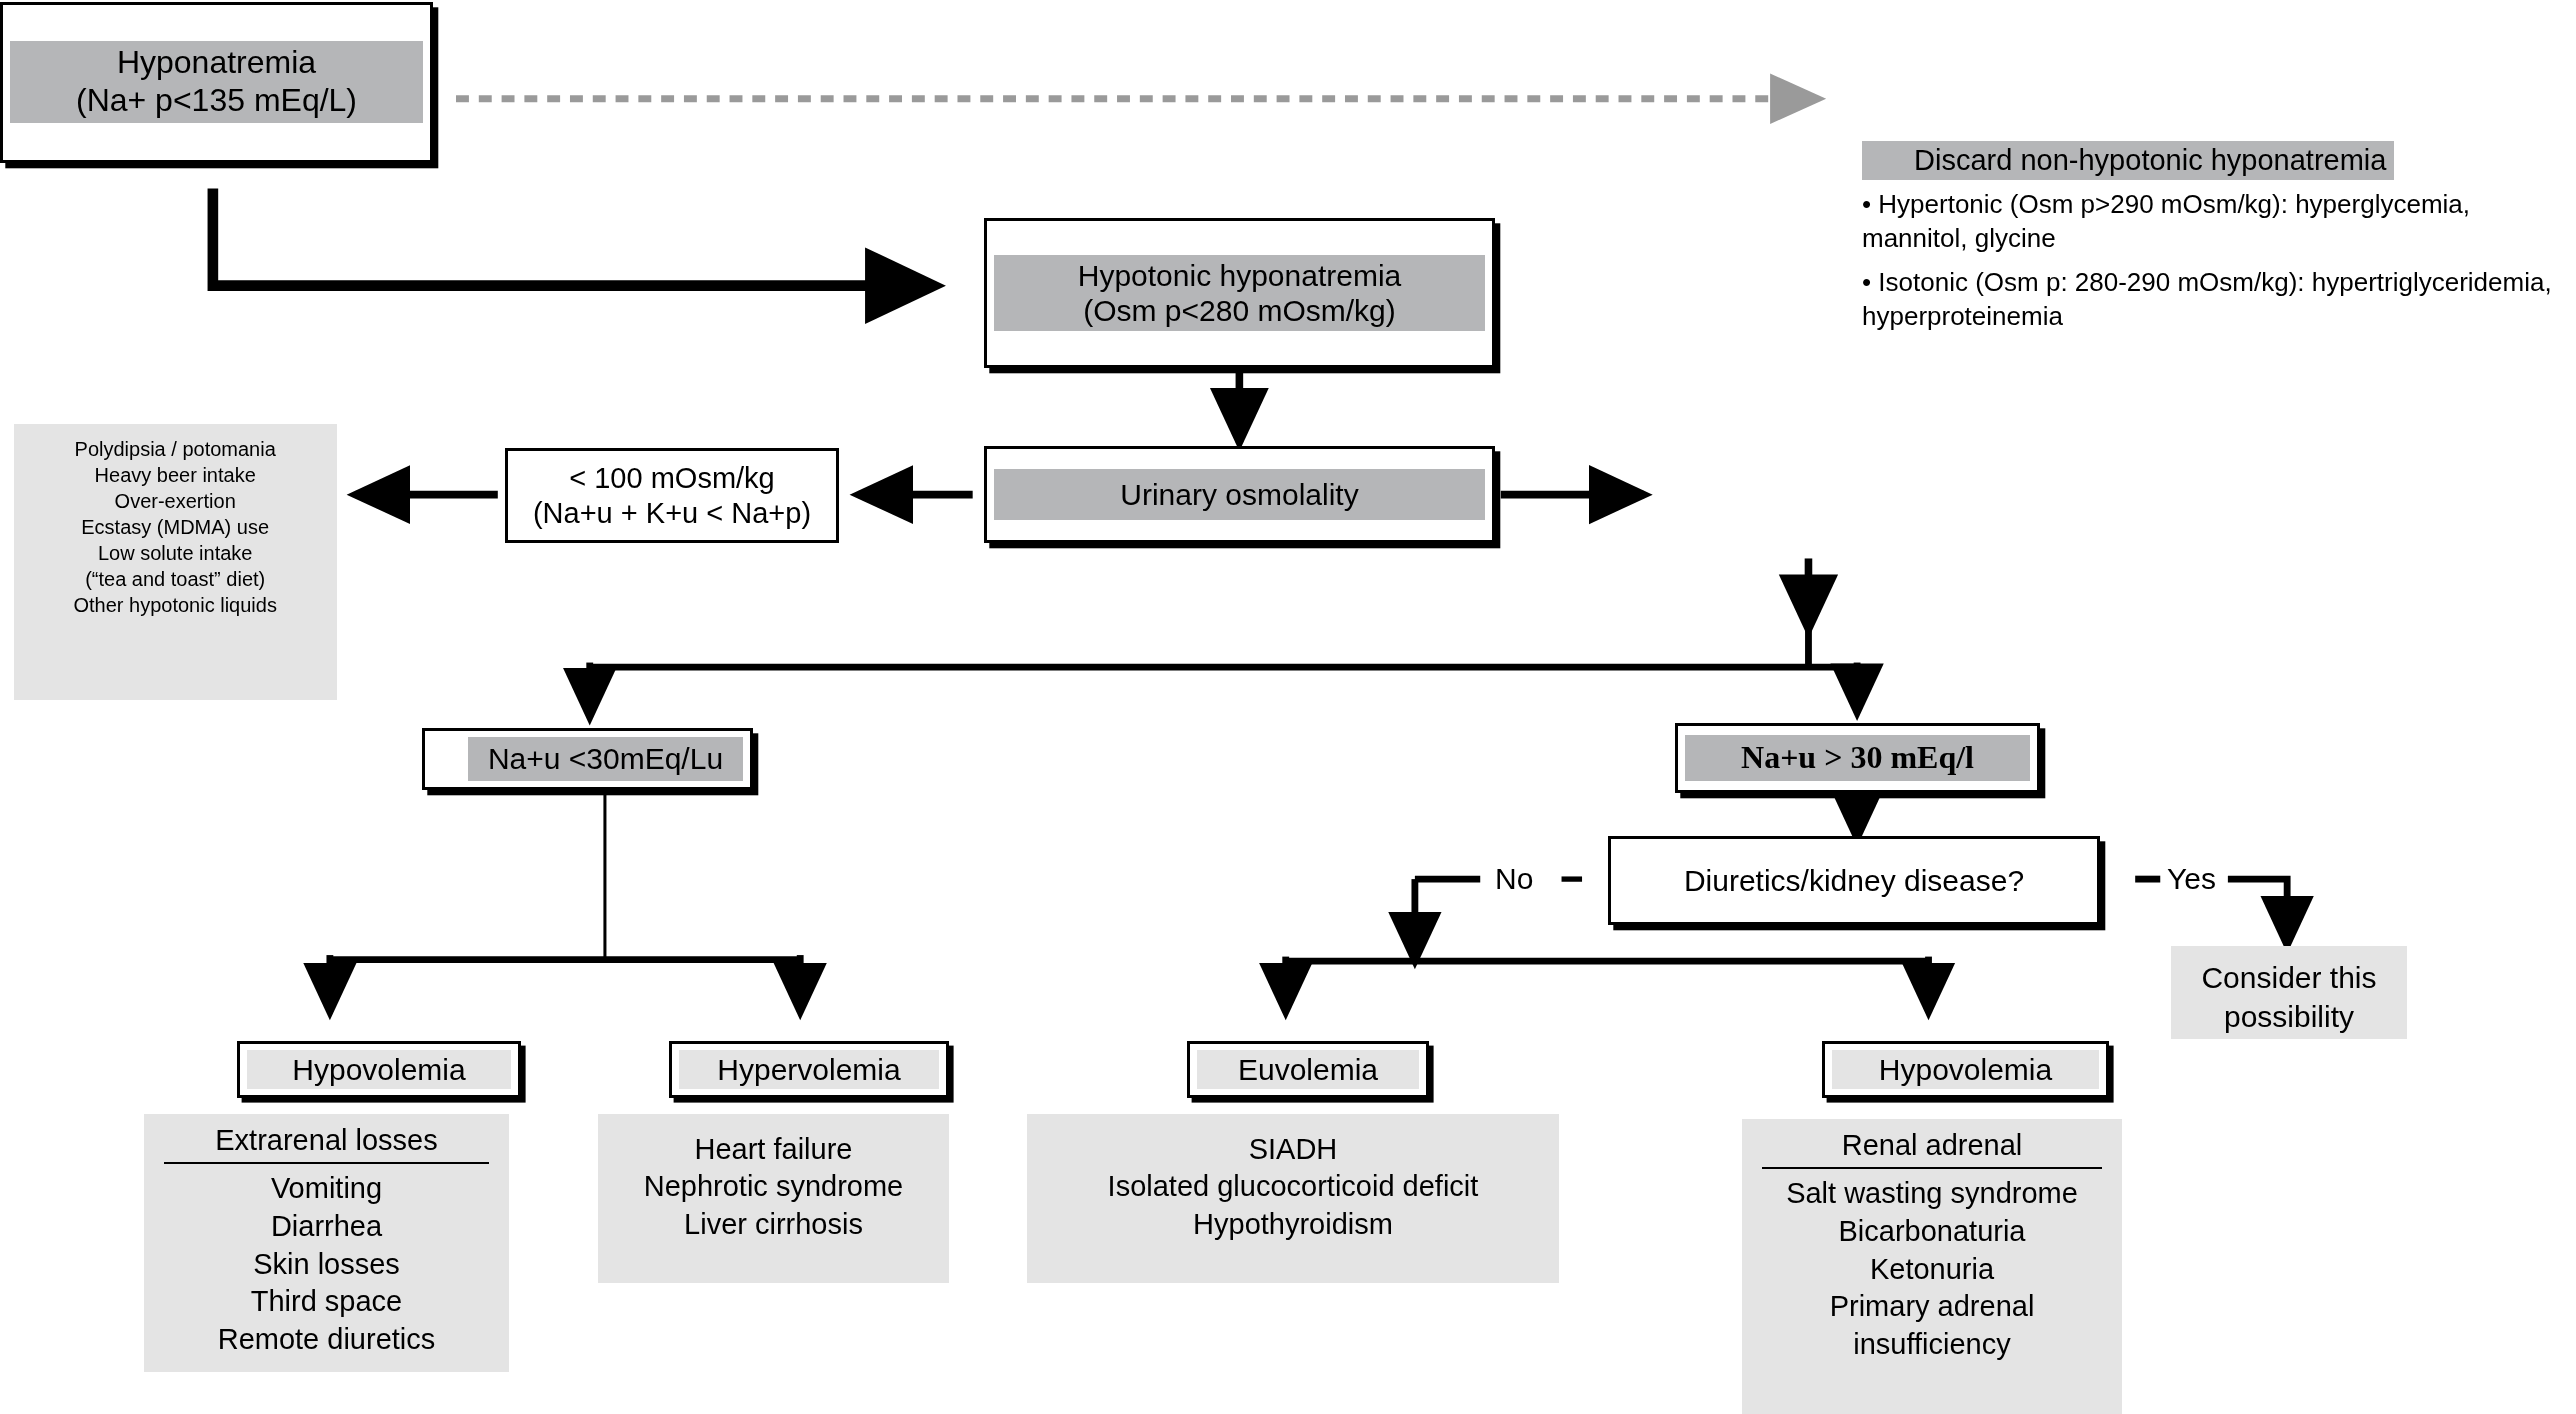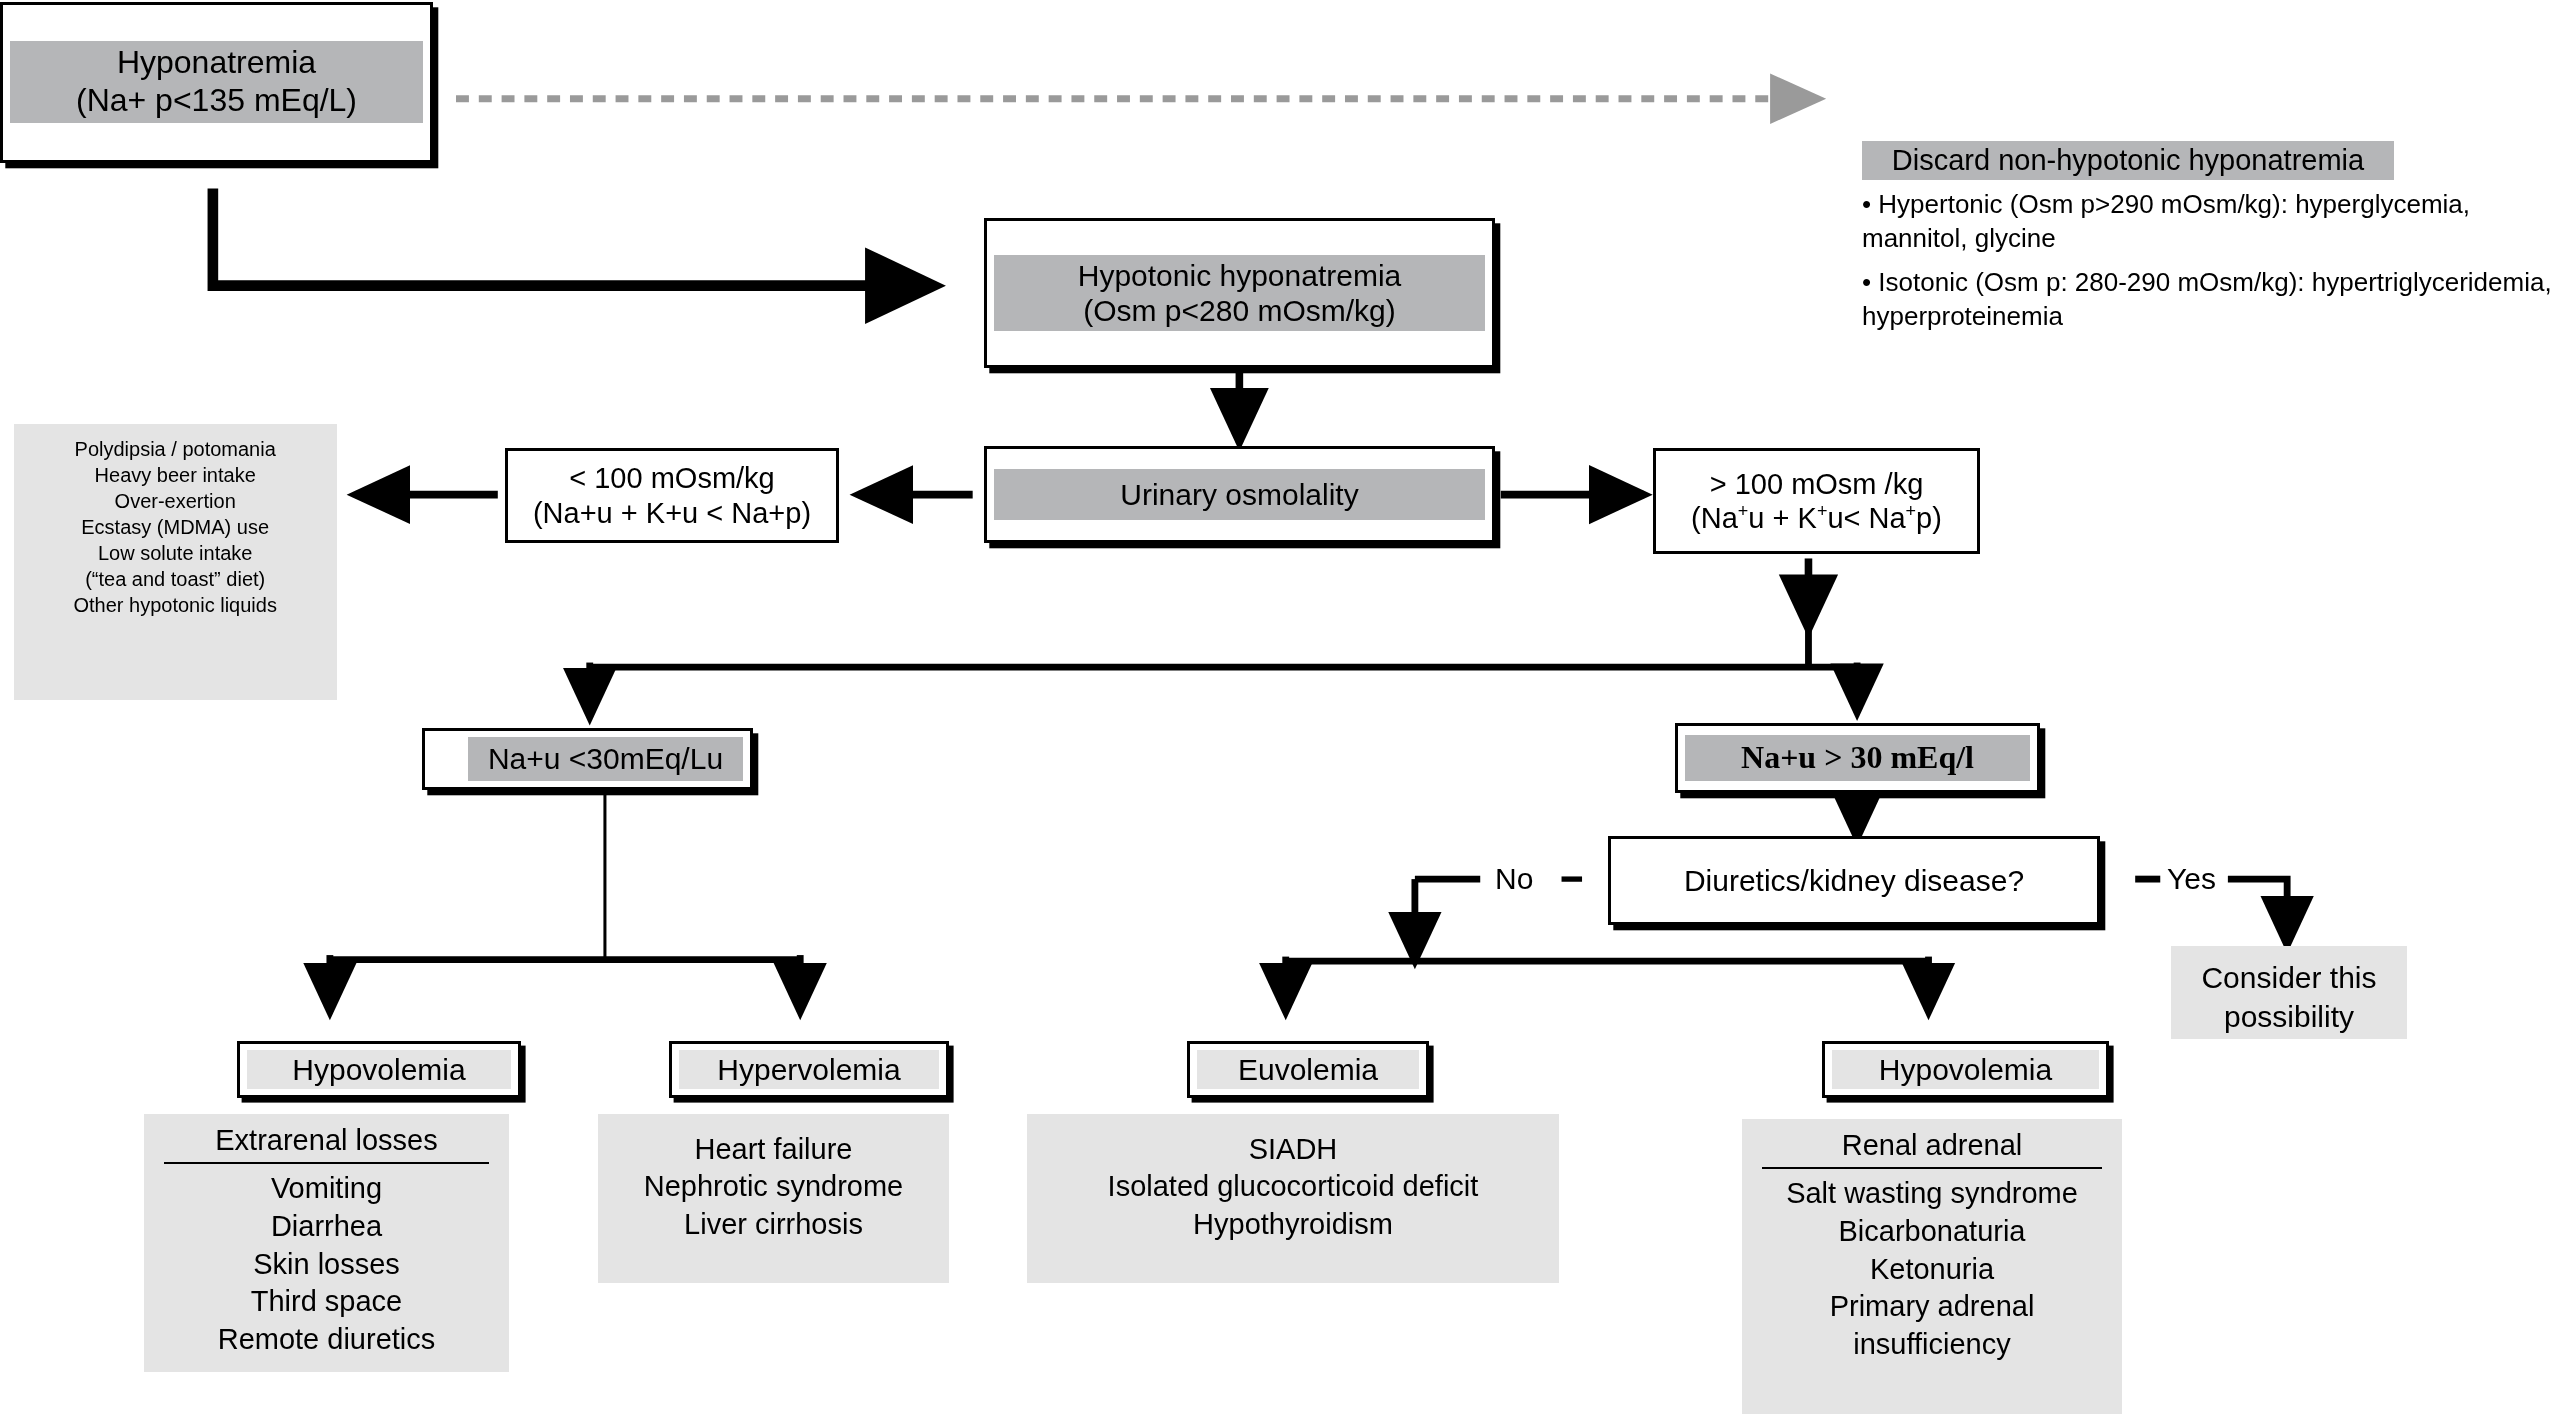--- a/index.html
+++ b/index.html
@@ -13,21 +13,21 @@
 
   
   .boxed{border:3.8px solid #000;background:#fff;display:flex;align-items:center;justify-content:center;}
   .boxed.shadow{box-shadow:5.3px 5.3px 0 0 #000;}
   .inner-fill{background:#b5b6b8;width:calc(100% - 13.7px);text-align:center;line-height:1.18;padding:3px 0;}
   .inner-fill.light{background:#e4e4e4;}
   .plain-box{border:3.8px solid #000;background:#fff;display:flex;align-items:center;justify-content:center;text-align:center;line-height:1.18;}
 
   
   .panel{background:#e4e4e4;text-align:center;line-height:1.30;box-sizing:border-box;}
-  .panel-title{background:#b5b6b8;text-align:center;box-sizing:border-box;padding:3px 7.6px;}
+  .panel-title{background:#b5b6b8;text-align:right;box-sizing:border-box;padding:3px 7.6px;}
 
   .hdr-rule{border-bottom:2.3px solid #000;display:inline-block;padding:0 3px 3px 3px;}
 
   .t34{font-size:20px;}
   .t38{font-size:29px;}
   .t40{font-size:30px;}
   .t42{font-size:32px;}
   .serifbold{font-family:"Liberation Serif",serif;font-weight:bold;}
   .lbl{position:absolute;font-size:30px;line-height:1;}
   .bullets{position:absolute;font-size:26px;line-height:1.30;}
@@ -126,26 +126,20 @@
     <div>&lt; 100 mOsm/kg</div>
     <div>(Na+u + K+u &lt; Na+p)</div>
   </div>
 
   <div class="node boxed shadow" style="left:984px;top:446px;width:511px;height:97px;">
     <div class="inner-fill t40" style="padding:7.6px 0;">
       <span>Urinary osmolality</span>
     </div>
   </div>
 
-  <div class="node plain-box t38" style="left:1653px;top:448px;width:327px;height:106px;flex-direction:column;">
-    <div>&gt; 100 mOsm /kg</div>
-    <div>
-      <span>(Na</span><sup>+</sup><span>u + K</span><sup>+</sup><span>u&lt; Na</span><sup>+</sup><span>p)</span>
-    </div>
-  </div>
 
   <div class="node boxed shadow" style="left:422px;top:728px;width:331px;height:62px;padding-left:36px;">
     <div class="inner-fill t40" style="padding:4.6px 0;">
       <span>Na+u &lt;30mEq/Lu</span>
     </div>
   </div>
 
   <div class="node boxed shadow" style="left:1675px;top:723px;width:365px;height:70px;">
     <div class="inner-fill t42 serifbold" style="padding:4.6px 0;">
       <span>Na+u &gt; 30 mEq/l</span>

